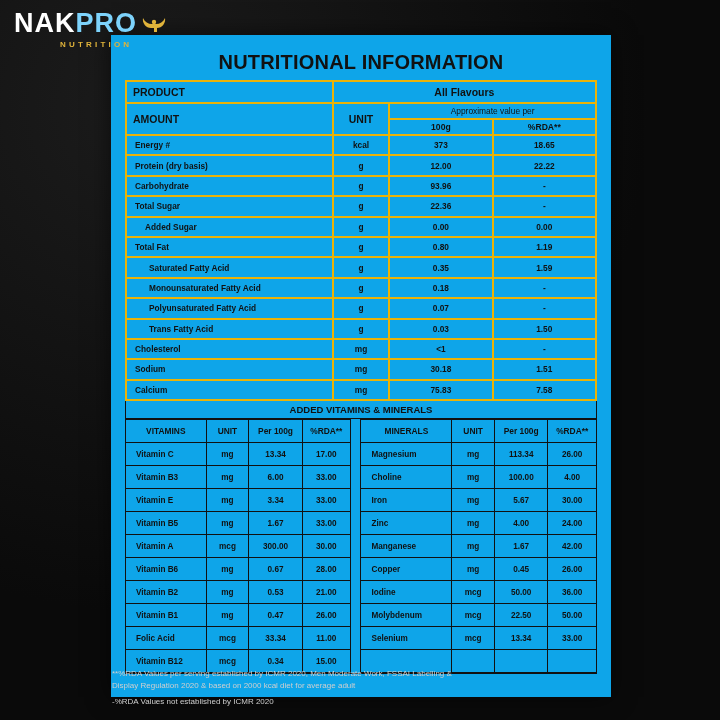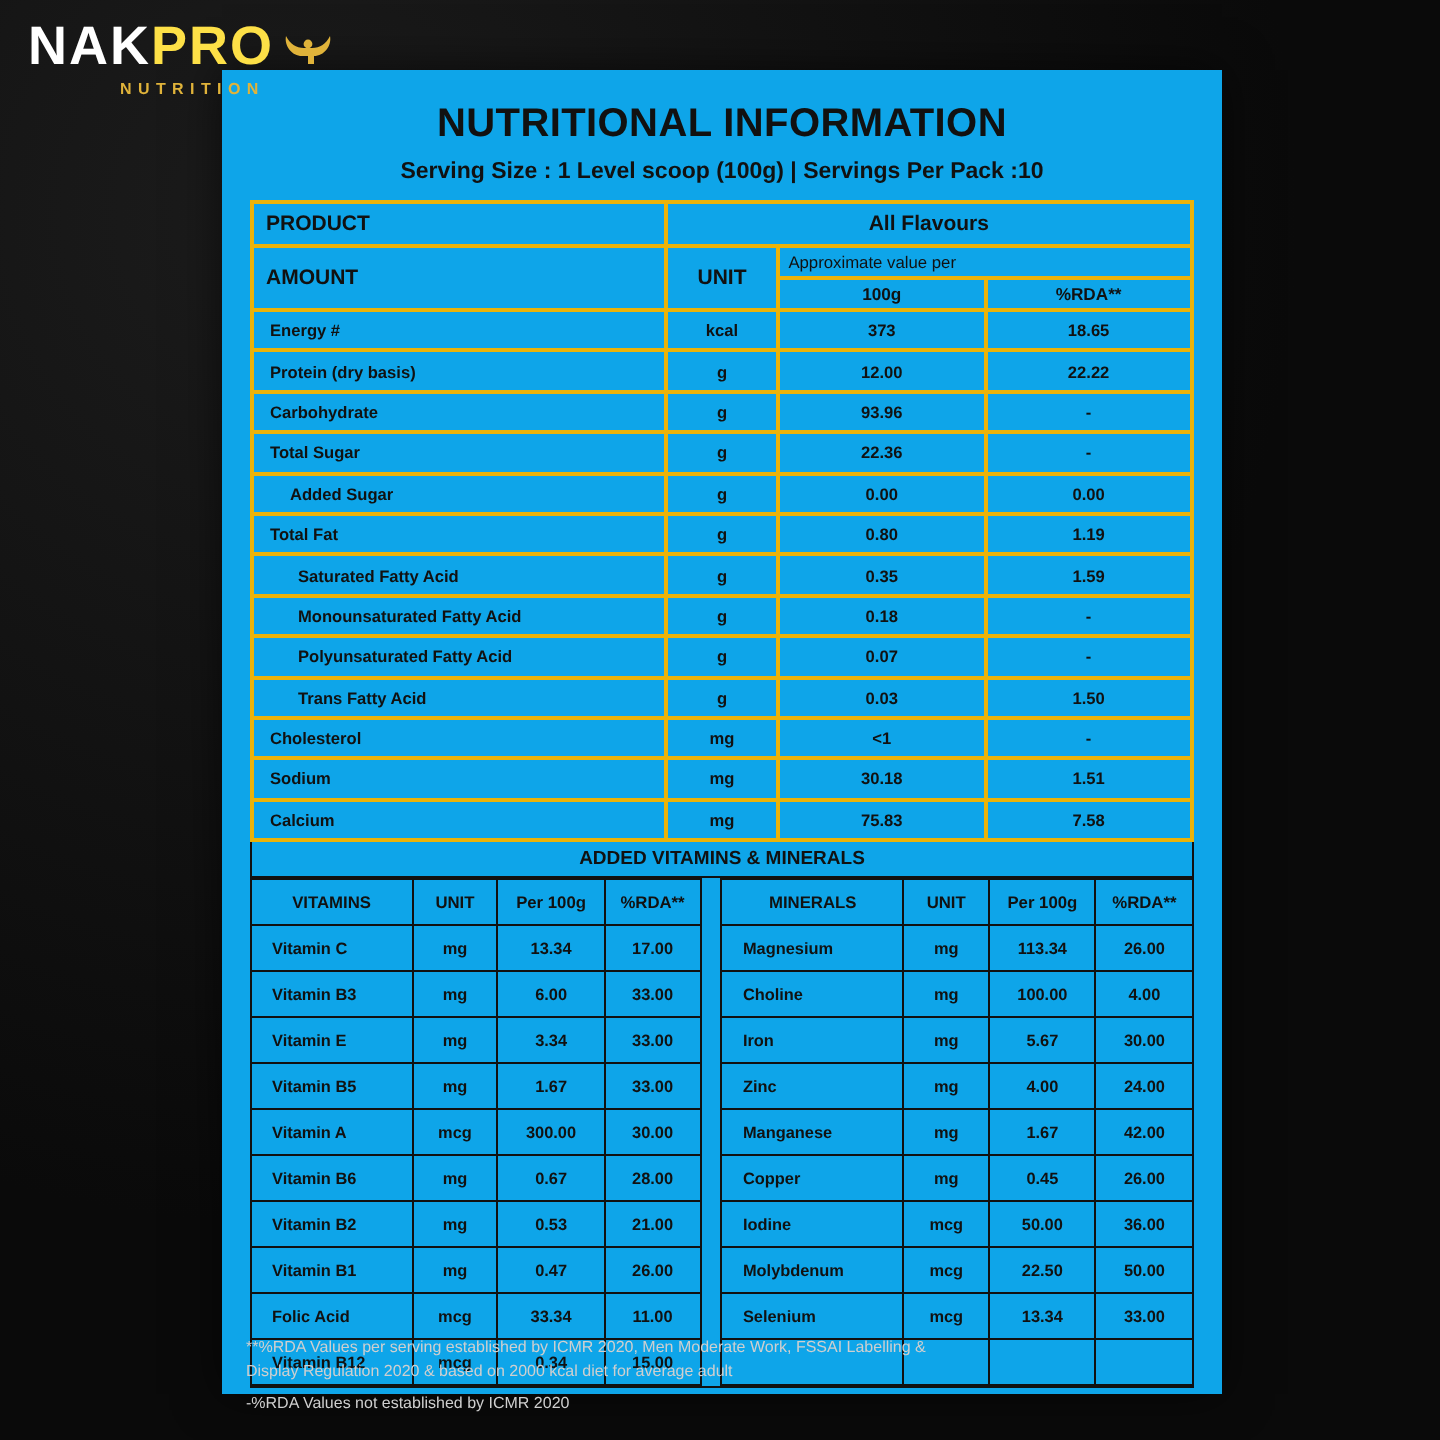--- a/index.html
+++ b/index.html
@@ -37,21 +37,21 @@
   }
   .brand-name {
     font-family: "Liberation Sans", sans-serif;
     font-weight: bold;
     font-size: 27px;
     letter-spacing: 1px;
     color: #ffffff;
     line-height: 1;
   }
   .brand-name .gold {
-    color: #fde047;
+    color: #7dd3fc;
   }
   .brand-mark {
     margin-left: 4px;
     display: flex;
     align-items: center;
   }
   .brand-sub {
     font-size: 8px;
     letter-spacing: 3.2px;
     color: #e0b33a;
@@ -105,21 +105,21 @@
     font-weight: bold;
     font-size: 10.5px;
     padding: 4px 6px !important;
   }
   .hdr-center {
     text-align: center;
     font-weight: bold;
     font-size: 10.5px;
   }
   .approx {
-    text-align: left;
+    text-align: center;
     font-size: 8.4px;
     font-weight: normal;
   }
   .sub-hdr {
     text-align: center;
     font-weight: bold;
     font-size: 8.6px;
   }
   .nutri-name {
     font-weight: bold;
@@ -172,21 +172,21 @@
   }
   .footnotes {
     padding: 8px 16px 0 16px;
     font-size: 8px;
     color: #cfcfcf;
     line-height: 1.5;
   }
   .footnotes .fn2 { margin-top: 4px; }
   .footnote-zone {
     position: absolute;
-    left: 107px;
+    left: 96px;
     top: 660px;
     width: 500px;
     z-index: 6;
   }
 </style>
 </head>
 <body>
 
 <div class="bg-texture"></div>
 
@@ -199,21 +199,20 @@
         <circle cx="13" cy="8" r="2.2" fill="#e0b33a"></circle>
       </svg>
     </div>
   </div>
   <div class="brand-sub">NUTRITION</div>
 </div>
 
 <div class="sheet">
   <div class="sheet-inner">
     <h1 class="title">NUTRITIONAL INFORMATION</h1>
-    <div class="serving">Serving Size : 1 Level scoop (100g) | Servings Per Pack :10</div>
 
     <table class="main-table">
       <colgroup>
         <col style="width:44%">
           <col style="width:12%">
           <col style="width:22%">
           <col style="width:22%">
       </colgroup>
       <tbody>
         <tr>

